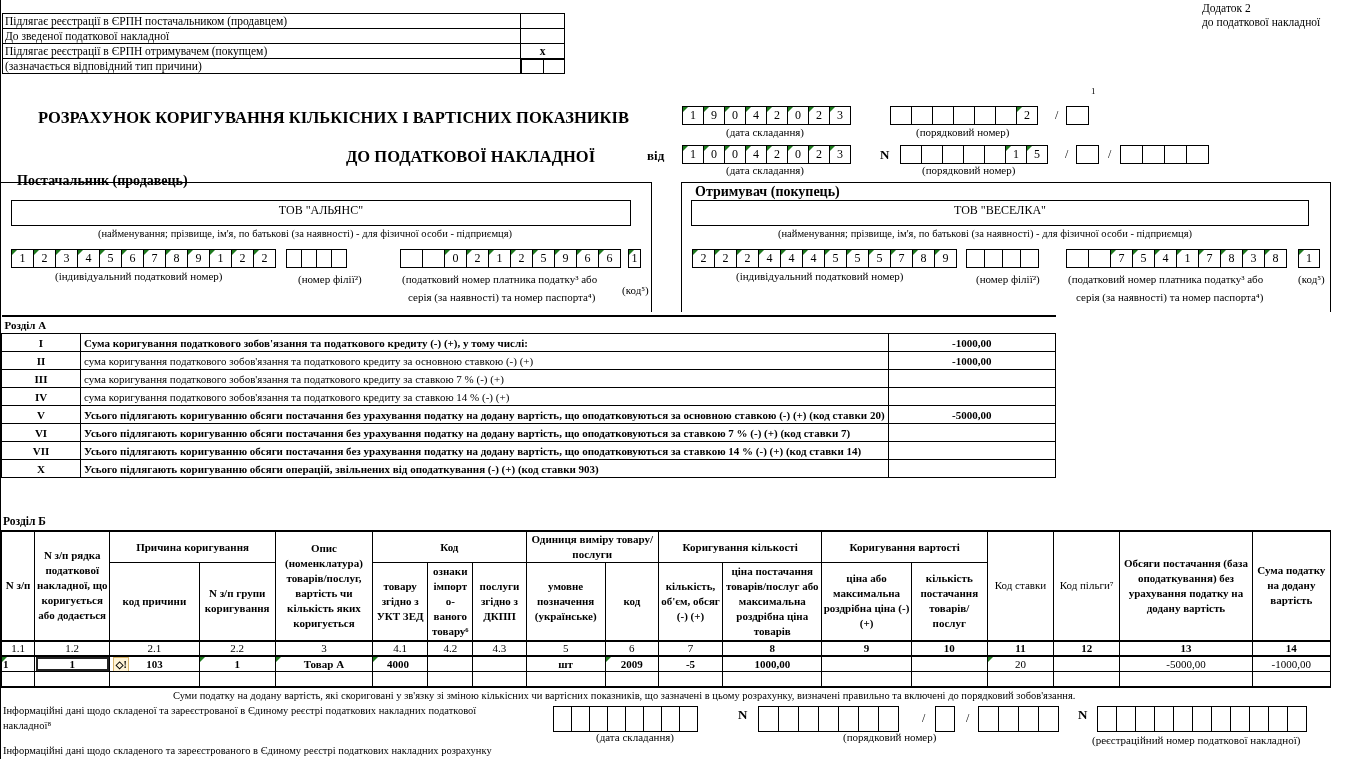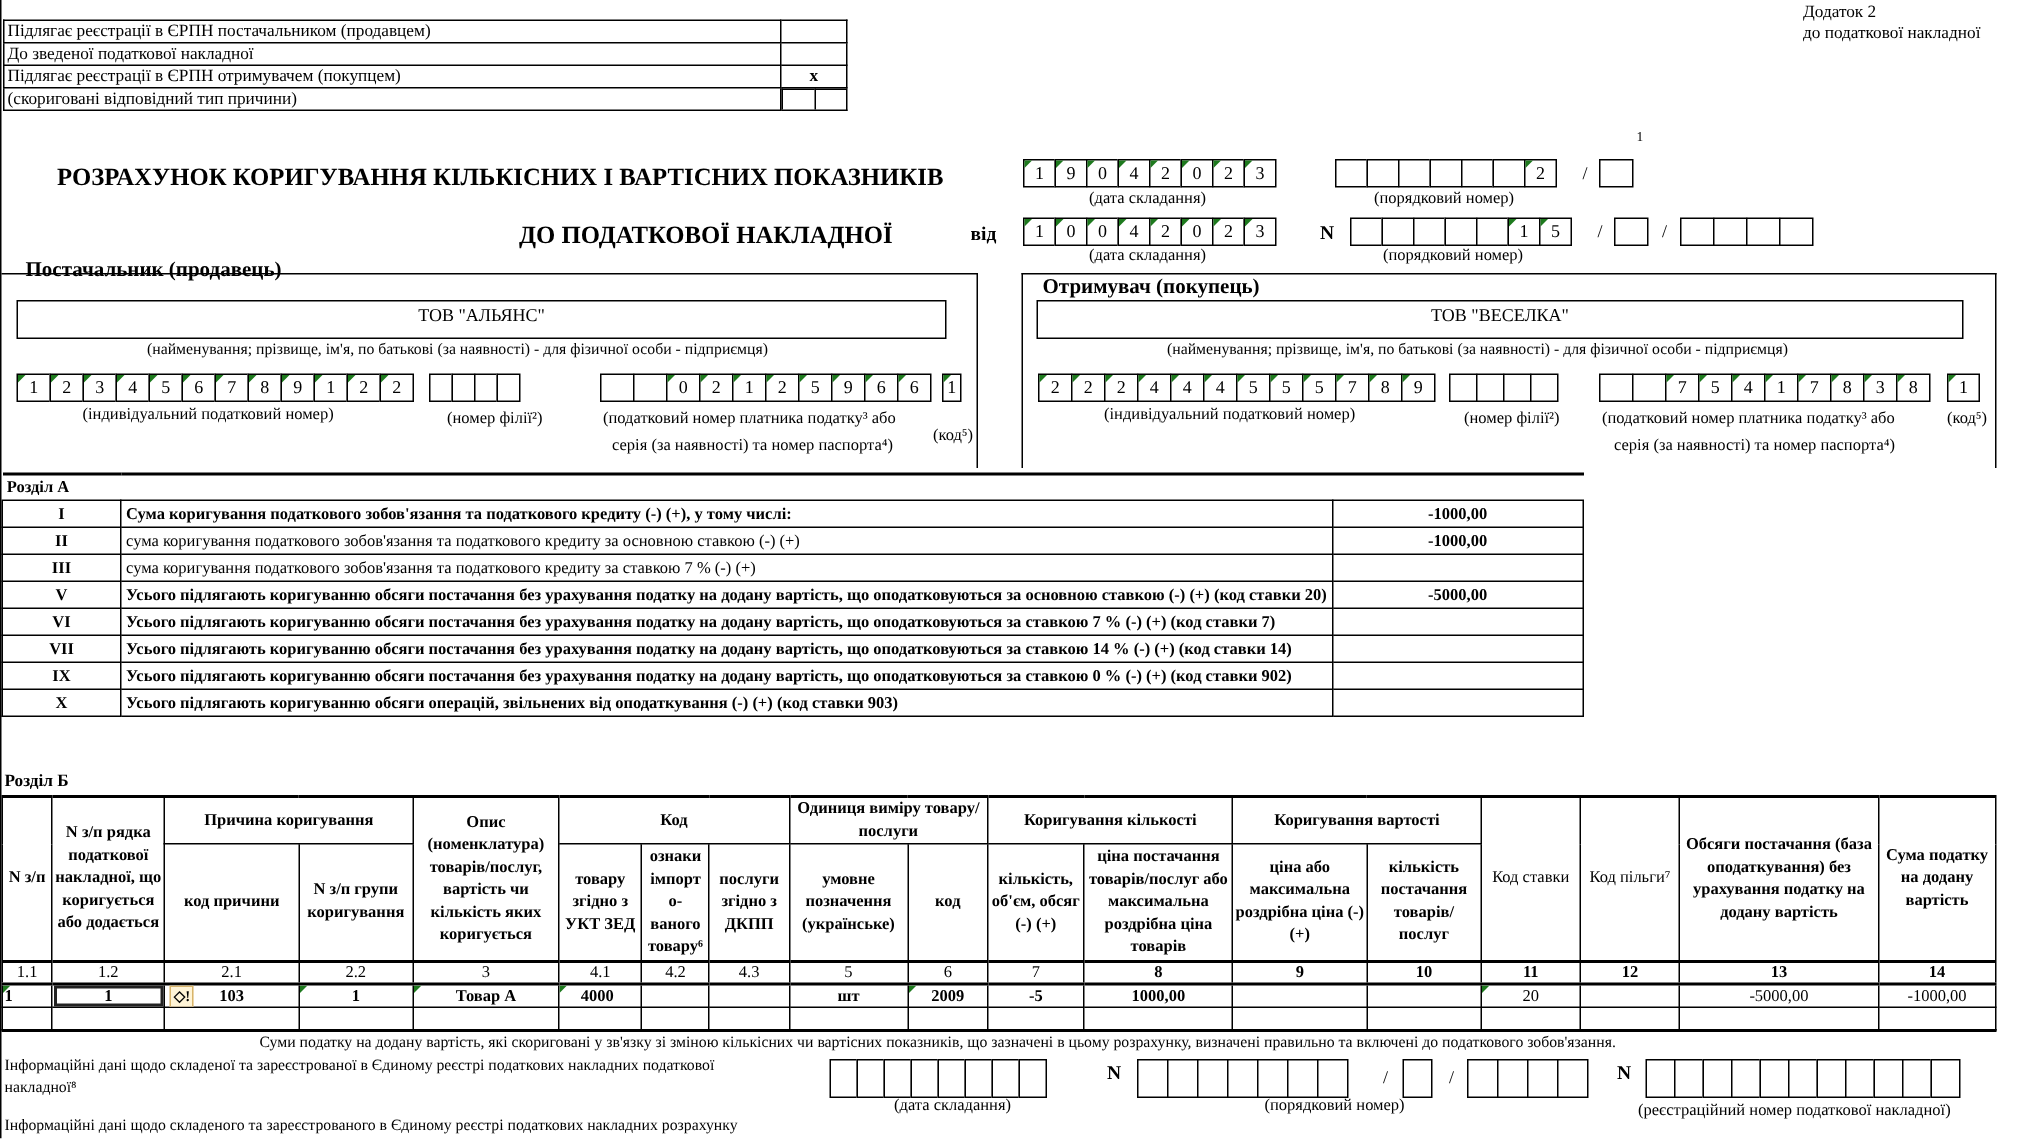--- a/index.html
+++ b/index.html
@@ -70,21 +70,21 @@
       </tr>
   <tr>
         <td>До зведеної податкової накладної</td>
         <td class="mark"></td>
       </tr>
   <tr>
         <td>Підлягає реєстрації в ЄРПН отримувачем (покупцем)</td>
         <td class="mark">x</td>
       </tr>
   <tr class="last">
-        <td style="border-top:none;font-weight:normal">(скориговані відповідний тип причини)</td>
+        <td style="border-top:none;font-weight:normal">(зазначається відповідний тип причини)</td>
         <td class="mark" style="padding:0;border-top:none">
           <div class="two-cells">
             <div style="width:22px;height:14px;border-left:1px solid #000;border-top:1px solid #000"></div>
             <div style="width:21px;height:14px;border-left:1px solid #000;border-top:1px solid #000"></div>
           </div>
         </td>
       </tr>
 </tbody>
   </table>
 
@@ -265,37 +265,37 @@
         <td class="rn">II</td>
         <td class="txt" style="font-weight: normal;">сума коригування податкового зобов'язання та податкового кредиту за основною ставкою (-) (+)</td>
         <td class="val">-1000,00</td>
       </tr>
       <tr>
         <td class="rn">III</td>
         <td class="txt" style="font-weight: normal;">сума коригування податкового зобов'язання та податкового кредиту за ставкою 7 %   (-) (+)</td>
         <td class="val"></td>
       </tr>
       <tr>
+        <td class="rn">IV</td>
+        <td class="txt" style="font-weight: normal;">сума коригування податкового зобов'язання та податкового кредиту за ставкою 14 % (-) (+)</td>
+        <td class="val"></td>
+      </tr>
+      <tr>
         <td class="rn">V</td>
         <td class="txt">Усього підлягають коригуванню обсяги постачання без урахування податку на додану вартість, що оподатковуються за основною ставкою (-) (+) (код ставки 20)</td>
         <td class="val">-5000,00</td>
       </tr>
       <tr>
         <td class="rn">VI</td>
         <td class="txt">Усього підлягають коригуванню обсяги постачання без урахування податку на додану вартість, що оподатковуються за ставкою 7 %   (-) (+) (код ставки 7)</td>
         <td class="val"></td>
       </tr>
       <tr>
         <td class="rn">VII</td>
         <td class="txt">Усього підлягають коригуванню обсяги постачання без урахування податку на додану вартість, що оподатковуються за ставкою 14 % (-) (+) (код ставки 14)</td>
-        <td class="val"></td>
-      </tr>
-      <tr>
-        <td class="rn">IX</td>
-        <td class="txt">Усього підлягають коригуванню обсяги постачання без урахування податку на додану вартість, що оподатковуються за ставкою 0 %   (-) (+) (код ставки 902)</td>
         <td class="val"></td>
       </tr>
       <tr>
         <td class="rn">X</td>
         <td class="txt">Усього підлягають коригуванню обсяги операцій, звільнених від оподаткування (-) (+) (код ставки 903)</td>
         <td class="val"></td>
       </tr>
     </tbody>
 </table>
 
@@ -406,21 +406,21 @@
         <td></td>
         <td></td>
         <td></td>
         <td></td>
         <td></td>
       </tr>
 </tbody>
   </table>
 
 <div style="position:absolute;left:1px;top:686px;width:1330px;border-top:2px solid #000"></div>
-<div class="footer-text" style="left:173px;top:690px">Суми податку на додану вартість, які скориговані у зв'язку зі зміною кількісних чи вартісних показників, що зазначені в цьому розрахунку, визначені правильно та включені до податкового зобов'язання.</div>
+<div class="footer-text" style="left:173px;top:690px">Суми податку на додану вартість, які скориговані у зв'язку зі зміною кількісних чи вартісних показників, що зазначені в цьому розрахунку, визначені правильно та включені до порядковий зобов'язання.</div>
 <div class="footer-text" style="left:3px;top:705px">Інформаційні дані щодо складеної та зареєстрованої в Єдиному реєстрі податкових накладних податкової</div>
 <div class="footer-text" style="left:3px;top:720px">накладної⁸</div>
 <div class="footer-text" style="left:3px;top:745px">Інформаційні дані щодо складеного та зареєстрованого в Єдиному реєстрі податкових накладних розрахунку</div>
 
 <div class="cells" id="ft-date" style="left:553px;top:706px">
     <div class="cell" style="width: 19px; height: 26px; line-height: 24px;"></div>
     <div class="cell" style="width: 19px; height: 26px; line-height: 24px;"></div>
     <div class="cell" style="width: 19px; height: 26px; line-height: 24px;"></div>
     <div class="cell" style="width: 19px; height: 26px; line-height: 24px;"></div>
     <div class="cell" style="width: 19px; height: 26px; line-height: 24px;"></div>

